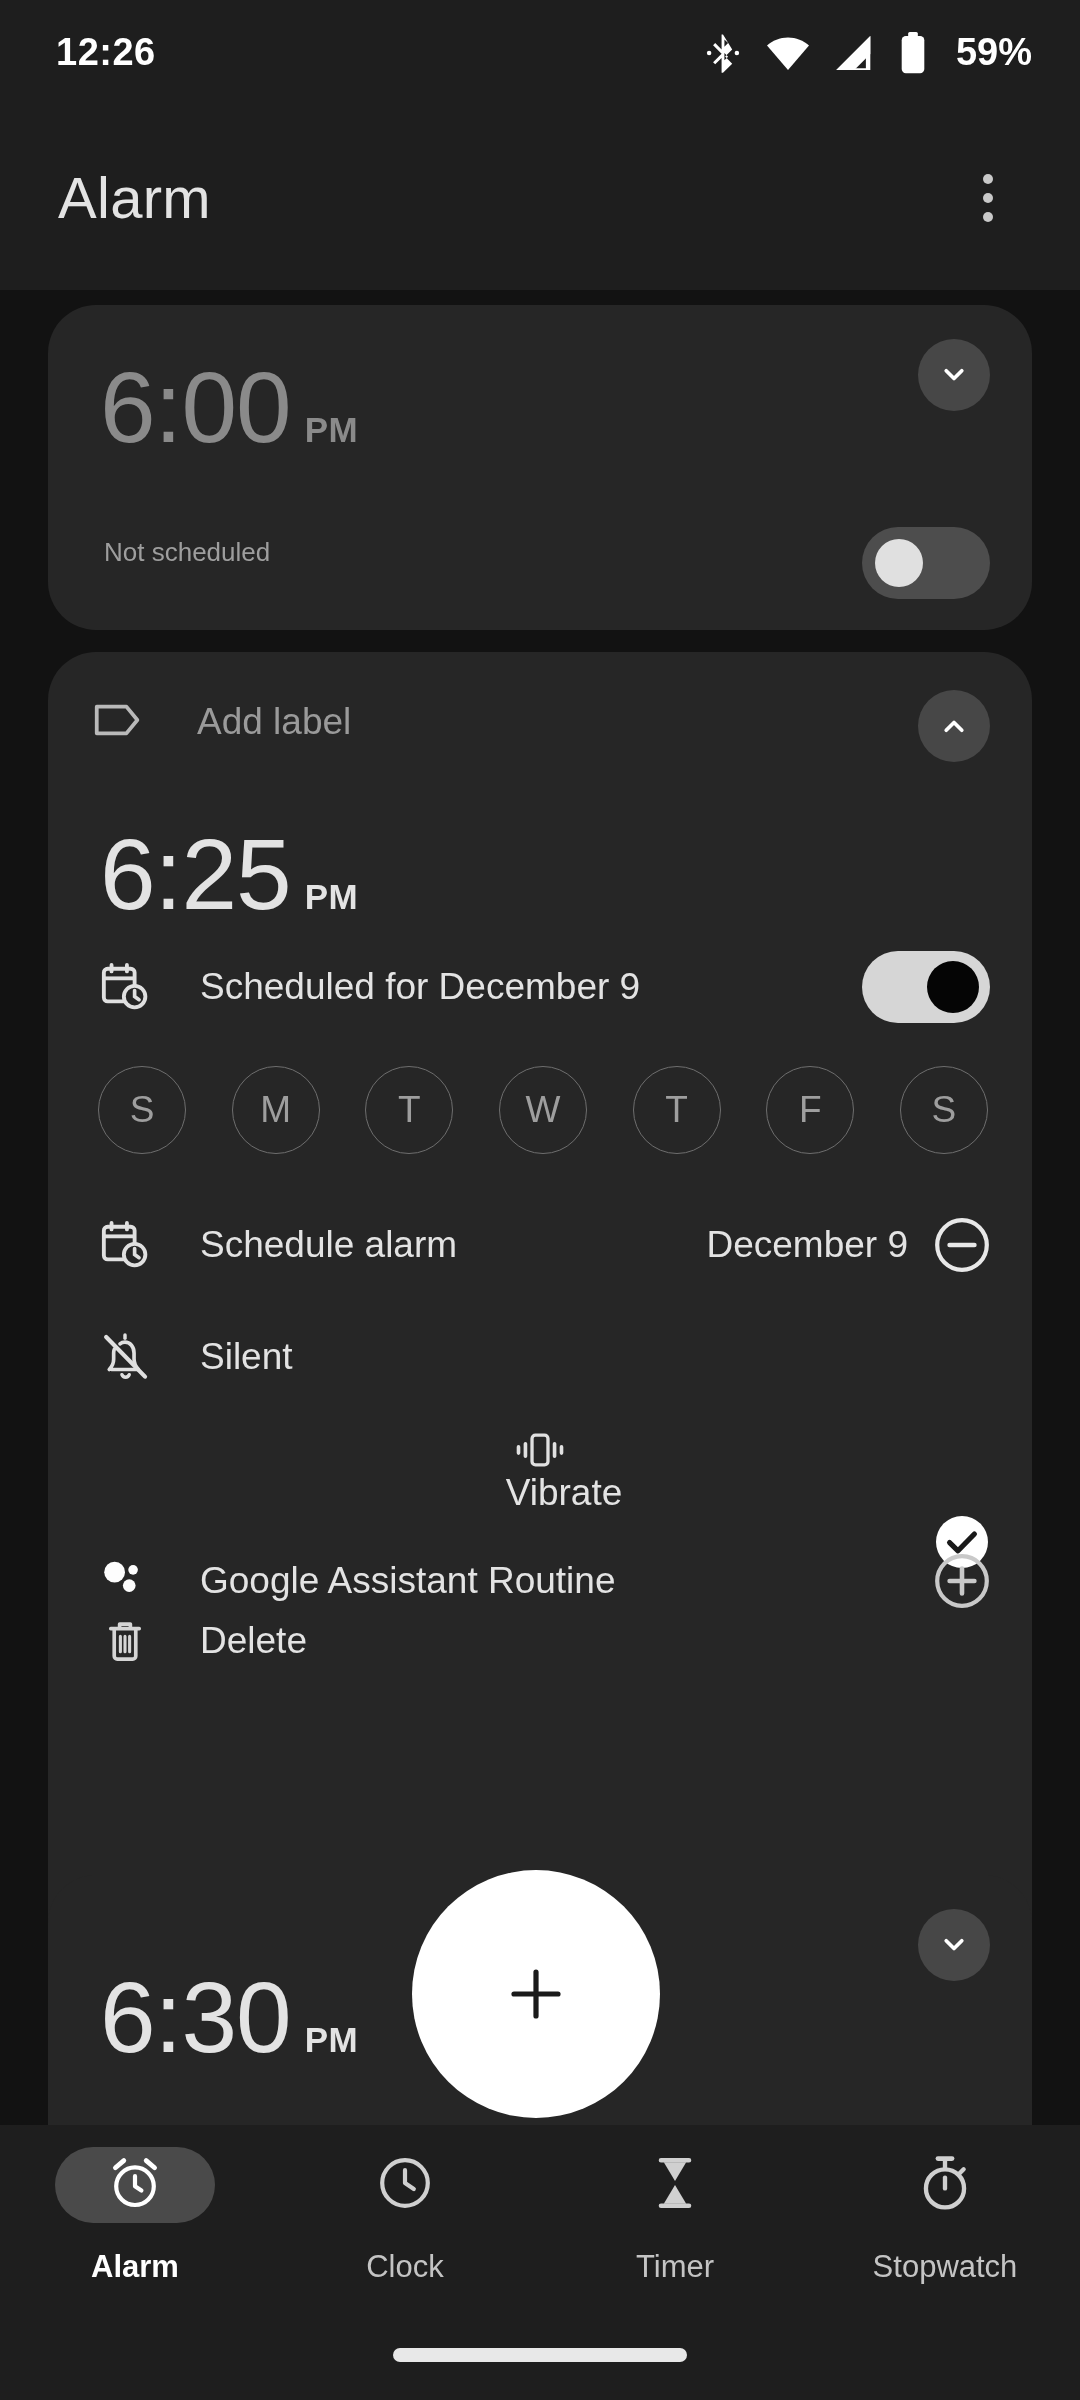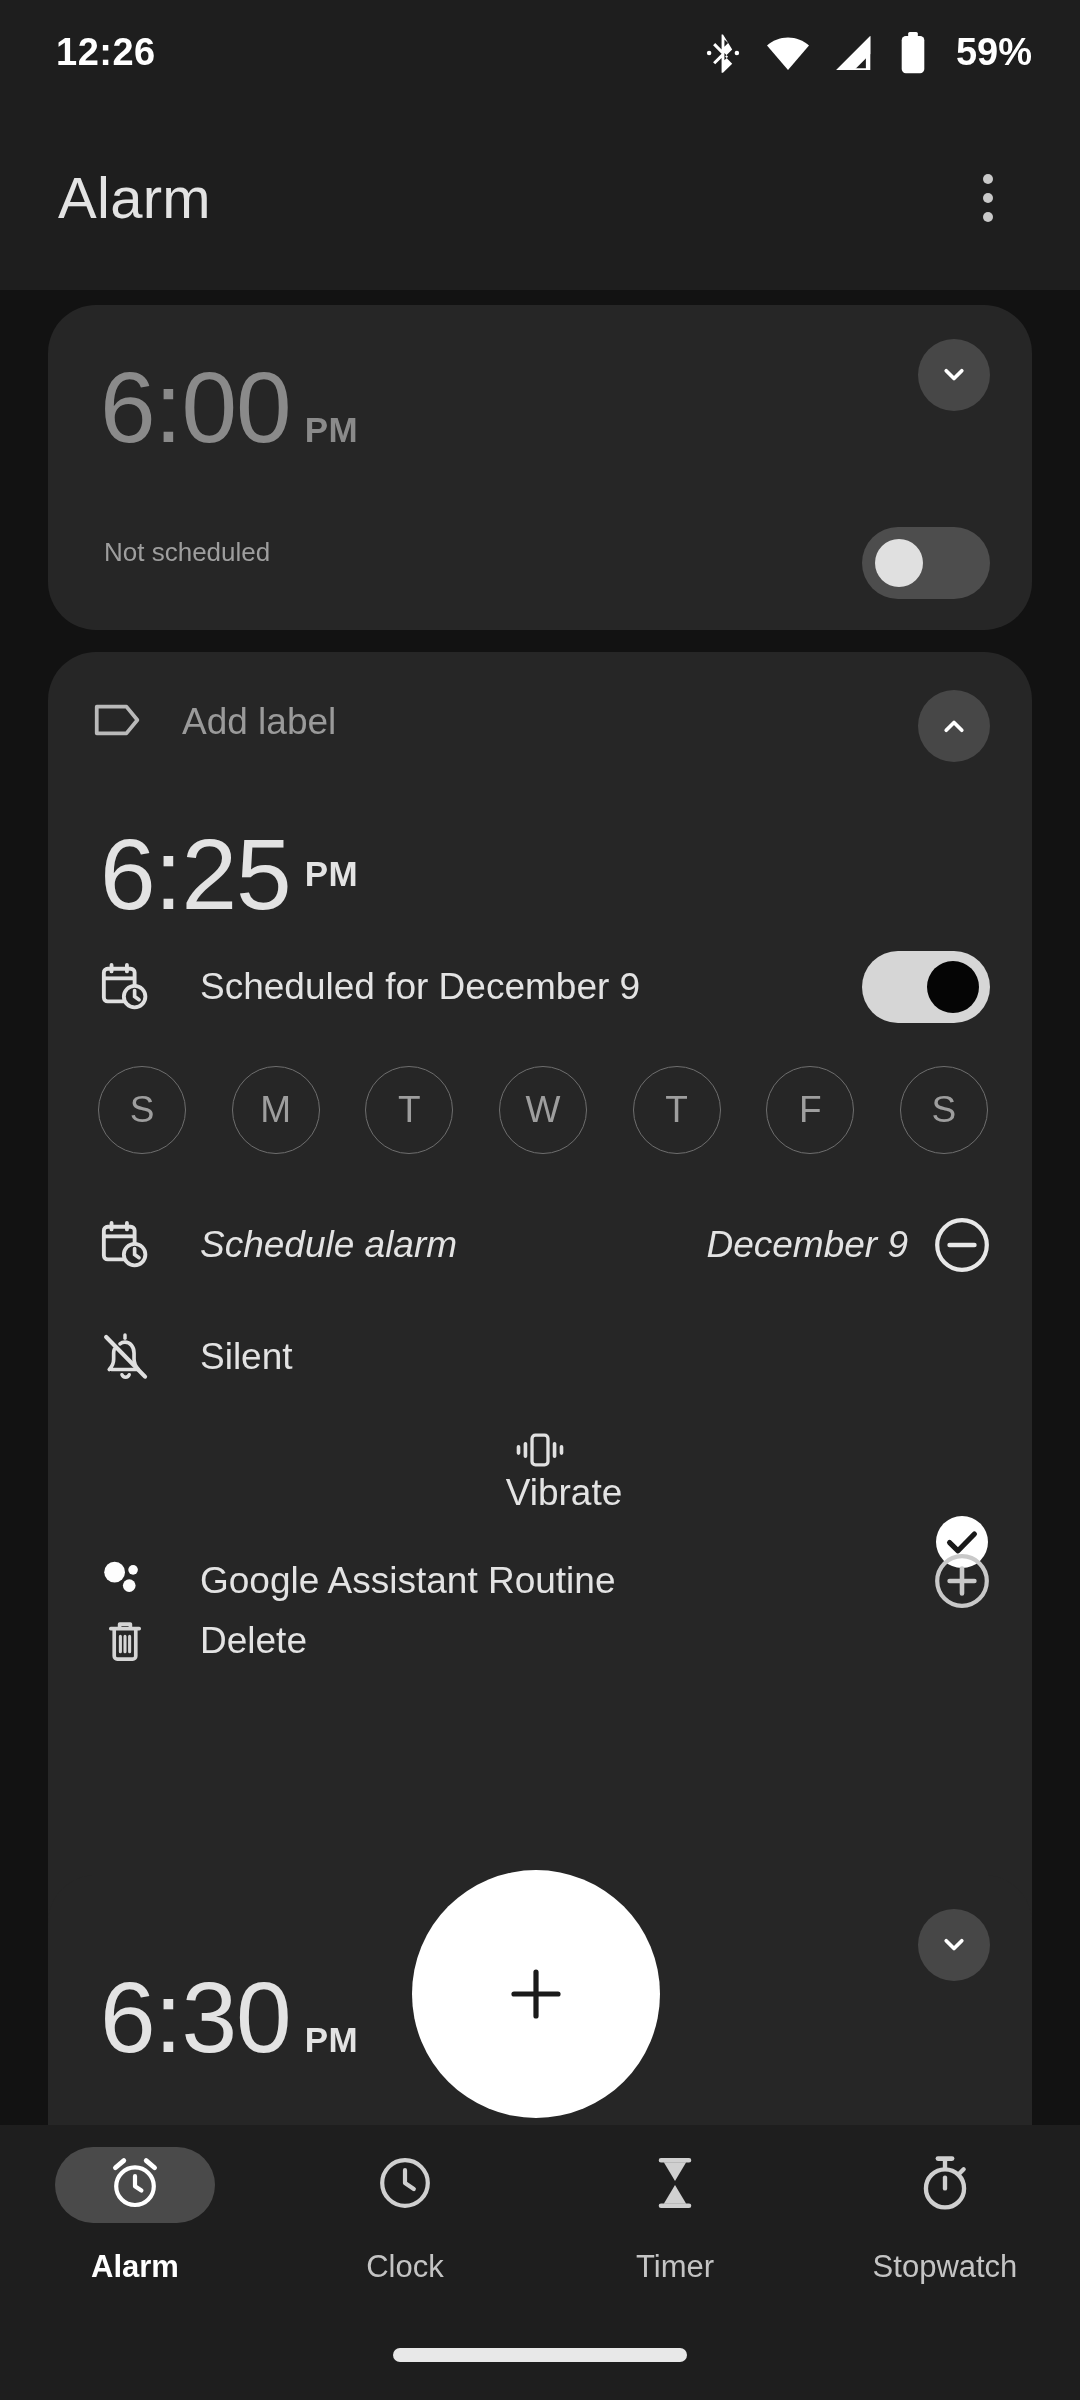--- a/index.html
+++ b/index.html
@@ -60,24 +60,24 @@
 
   
   .toggle { width:128px; height:72px; border-radius:36px; position:relative; cursor:pointer; flex:none; }
   .toggle.off { background:#4d4d4d; }
   .toggle.on  { background:#d6d6d6; }
   .toggle .knob { position:absolute; top:12px; width:48px; height:48px; border-radius:50%; }
   .toggle.off .knob { left:13px; background:#e0e0e0; }
   .toggle.on  .knob { right:11px; background:#050505; width:52px; height:52px; top:10px; }
 
   
-  .label-row { position:absolute; top:48px; left:46px; display:flex; align-items:center; gap:40px; cursor:pointer; }
+  .label-row { position:absolute; top:48px; left:46px; display:flex; align-items:center; gap:55px; cursor:pointer; }
   .label-text { font-size:37px; color:#9a9a9a; }
 
-  .exp-time { position:absolute; top:172px; left:52px;align-items:center; }
+  .exp-time { position:absolute; top:172px; left:52px; }
 
   .sched-row {
     position:absolute; top:292px; left:52px; width:890px; height:86px;
     display:flex; align-items:center; cursor:pointer;
   }
   .sched-row .ico { width:62px; display:flex; justify-content:flex-start; flex:none; }
   .sched-row .txt { font-size:37px; color:#e3e3e3; margin-left:38px; flex:1; }
 
   .days-row { position:absolute; top:414px; left:50px; width:890px; display:flex; justify-content:space-between; }
   .day {
@@ -89,21 +89,21 @@
 
   .opt-row {
     position:absolute; left:52px; width:890px; height:82px;
     display:flex; align-items:center; cursor:pointer;
   }
   .opt-row .ico { width:62px; display:flex; justify-content:flex-start; align-items:center; flex:none; }
   .opt-row .txt { font-size:37px; color:#e3e3e3; margin-left:38px; }
   .opt-row .val { margin-left:auto; font-size:37px; color:#e3e3e3; margin-right:26px; }
   .opt-row .act { flex:none; display:flex; align-items:center; }
 
-  .r-schedule { top:552px;font-style:italic; }
+  .r-schedule { top:552px; }
   .r-silent   { top:664px; }
   .r-vibrate  { top:776px;flex-direction:column; }
   .r-routine  { top:888px; }
   .r-delete   { top:948px; }
 
   
   .c3-time { position:absolute; top:92px; left:52px; }
   .c3-toggle { position:absolute; top:270px; right:40px; }
 
   

